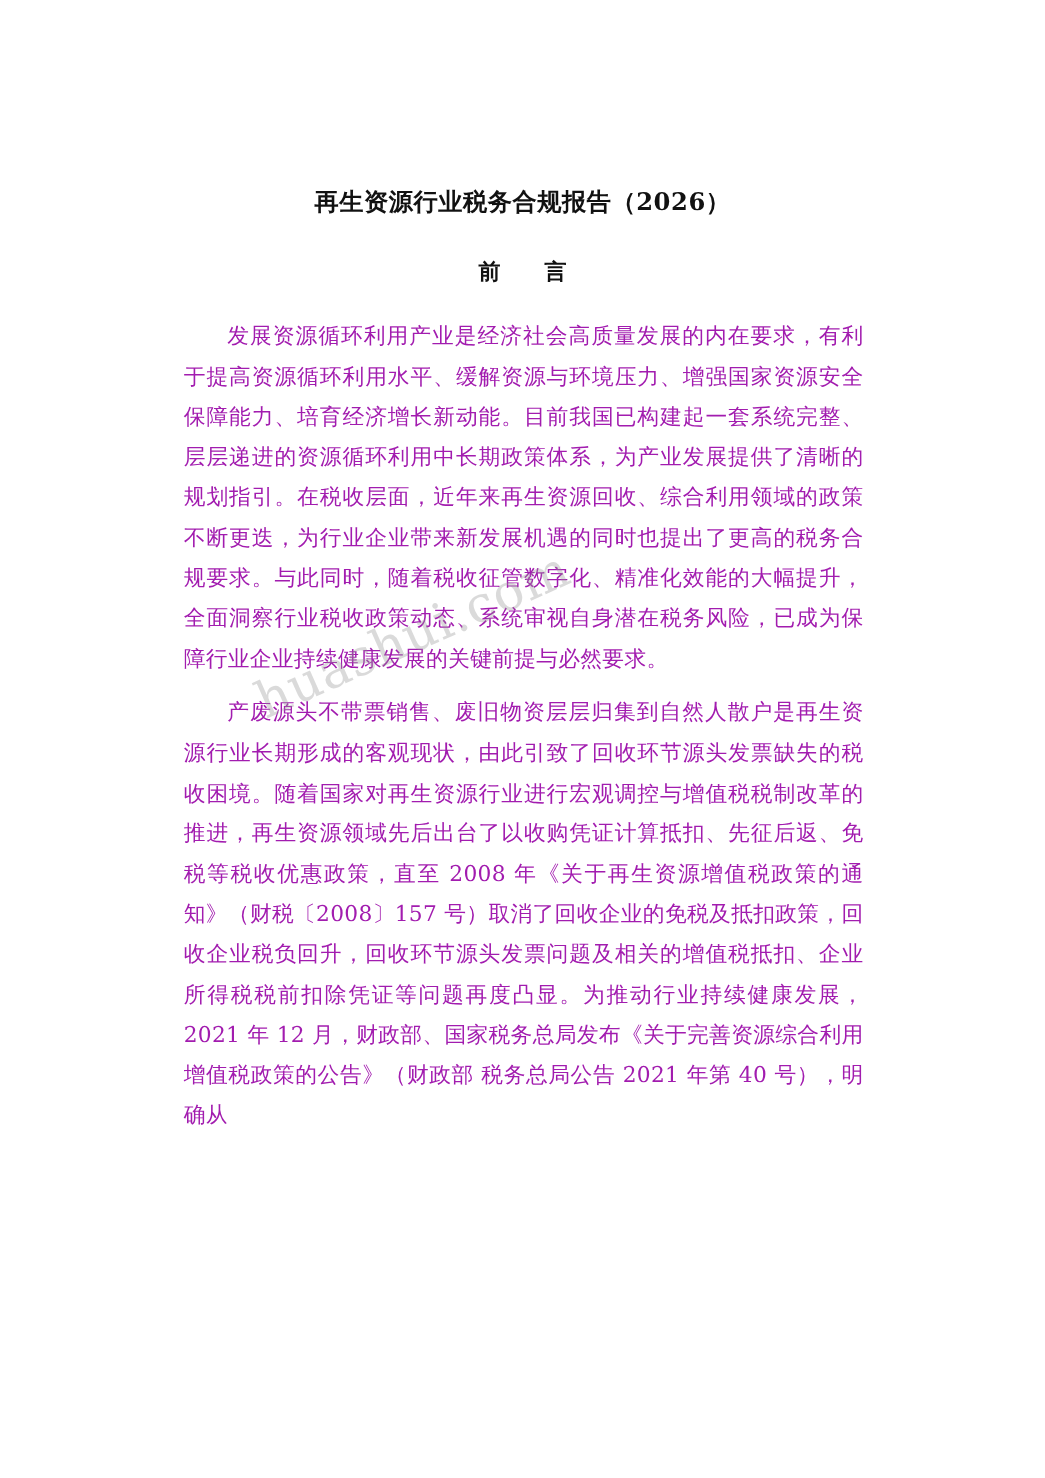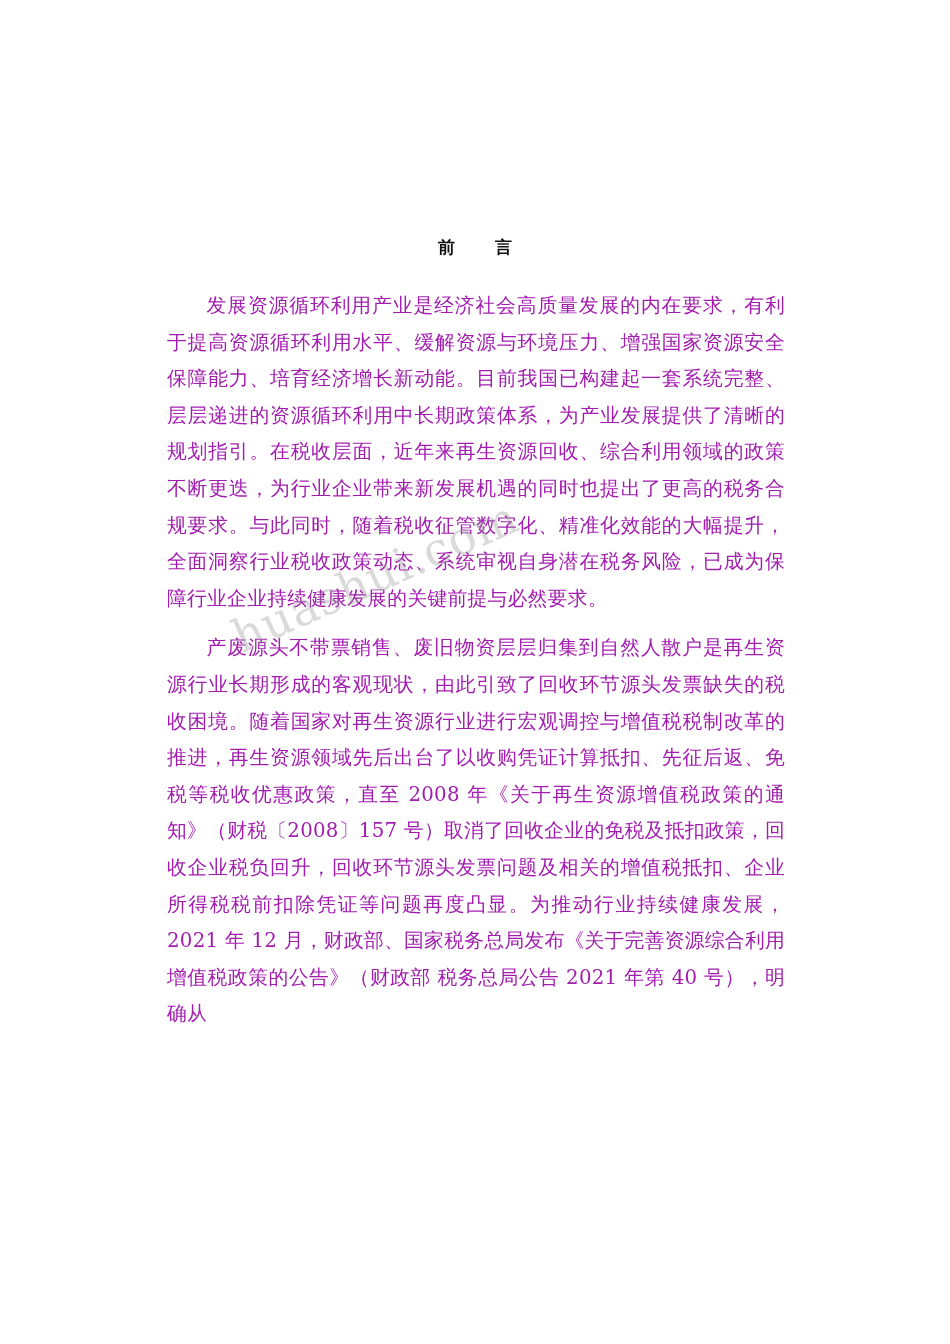--- a/index.html
+++ b/index.html
@@ -34,21 +34,21 @@
       line-height: 32px;
       margin: 0;
       color: #111;
     }
     .section-heading {
       position: absolute;
       top: 232px;
       left: 0;
       width: 950px;
       text-align: center;
-      font-size: 17px;
+      font-size: 20px;
       font-weight: bold;
       line-height: 30px;
       margin: 0;
       color: #111;
       word-spacing: 0;
     }
     .section-heading .gap {
       display: inline-block;
       width: 40px;
     }
@@ -82,20 +82,21 @@
       letter-spacing: 1px;
       pointer-events: none;
       white-space: nowrap;
     }
   </style>
 </head>
 <body>
 
 <div class="page">
 
+  <h1 class="doc-title">再生资源行业税务合规报告（2026）</h1>
 
   <h2 class="section-heading">
     <span>前</span><span class="gap"></span><span>言</span>
   </h2>
 
   <div class="body">
     <p class="para">发展资源循环利用产业是经济社会高质量发展的内在要求，有利于提高资源循环利用水平、缓解资源与环境压力、增强国家资源安全保障能力、培育经济增长新动能。目前我国已构建起一套系统完整、层层递进的资源循环利用中长期政策体系，为产业发展提供了清晰的规划指引。在税收层面，近年来再生资源回收、综合利用领域的政策不断更迭，为行业企业带来新发展机遇的同时也提出了更高的税务合规要求。与此同时，随着税收征管数字化、精准化效能的大幅提升，全面洞察行业税收政策动态、系统审视自身潜在税务风险，已成为保障行业企业持续健康发展的关键前提与必然要求。</p>
     <p class="para">产废源头不带票销售、废旧物资层层归集到自然人散户是再生资源行业长期形成的客观现状，由此引致了回收环节源头发票缺失的税收困境。随着国家对再生资源行业进行宏观调控与增值税税制改革的推进，再生资源领域先后出台了以收购凭证计算抵扣、先征后返、免税等税收优惠政策，直至 2008 年《关于再生资源增值税政策的通知》（财税〔2008〕157 号）取消了回收企业的免税及抵扣政策，回收企业税负回升，回收环节源头发票问题及相关的增值税抵扣、企业所得税税前扣除凭证等问题再度凸显。为推动行业持续健康发展，2021 年 12 月，财政部、国家税务总局发布《关于完善资源综合利用增值税政策的公告》（财政部 税务总局公告 2021 年第 40 号），明确从</p>
   </div>
 

